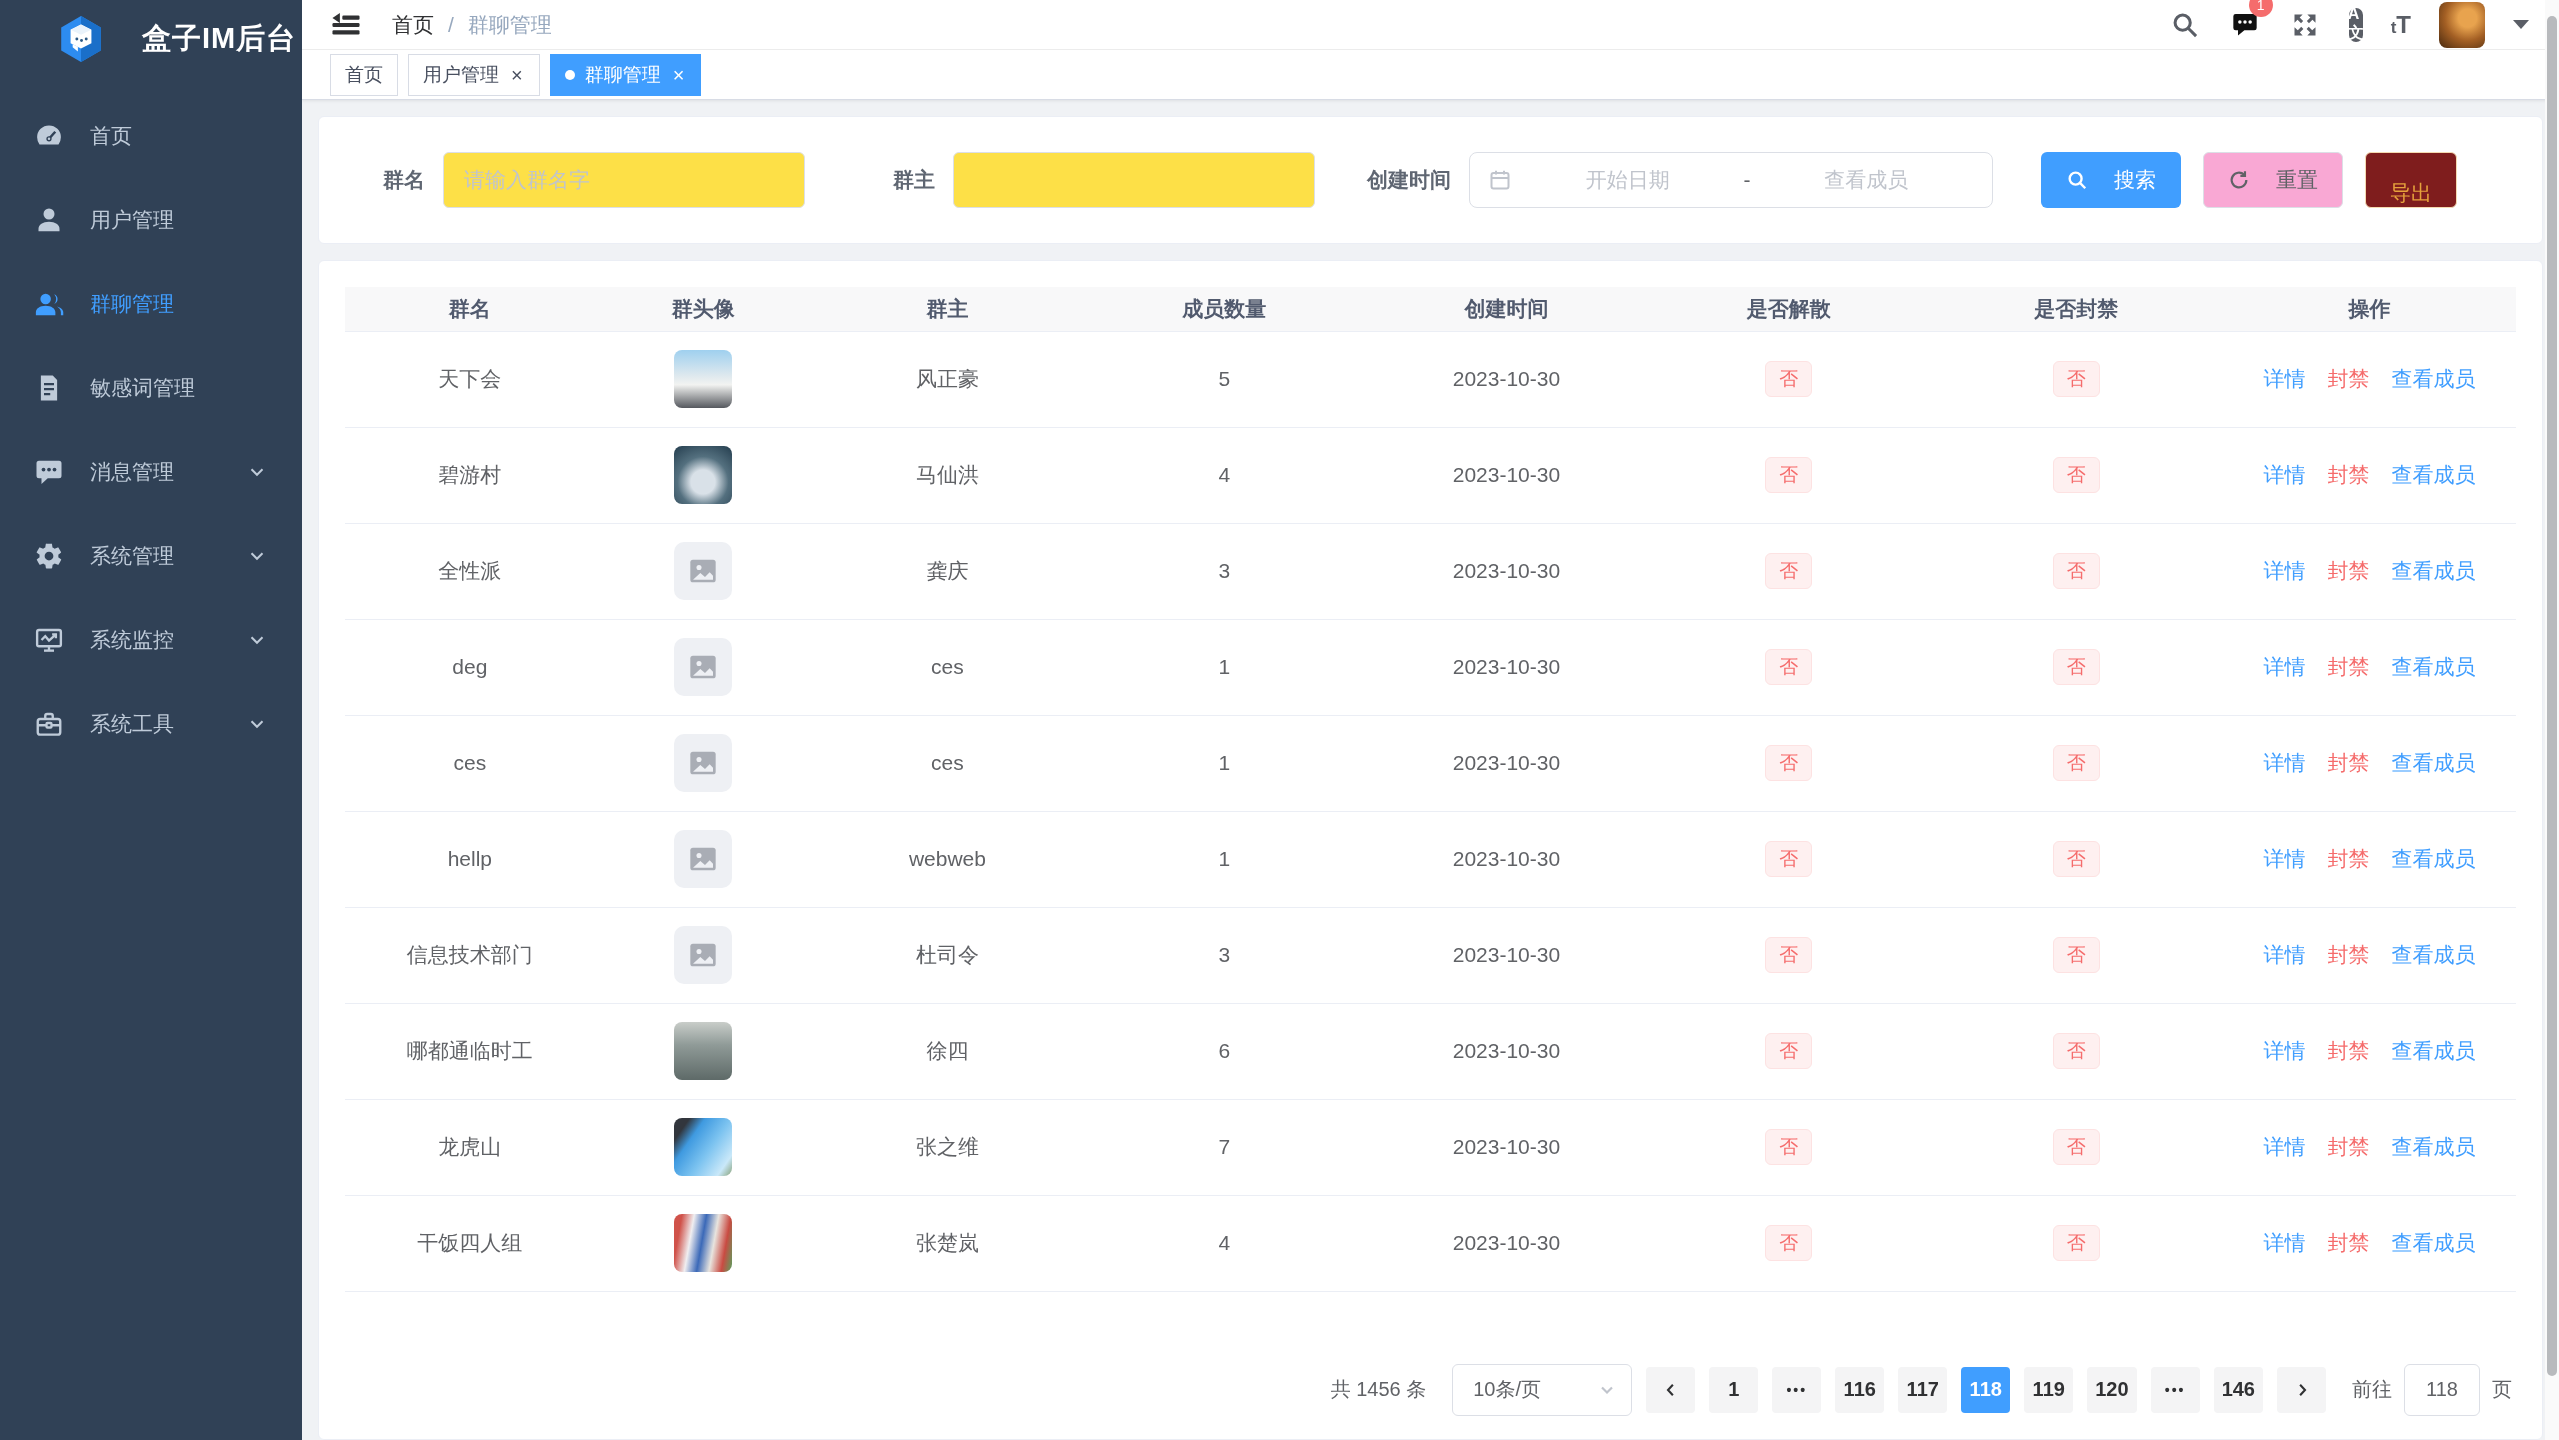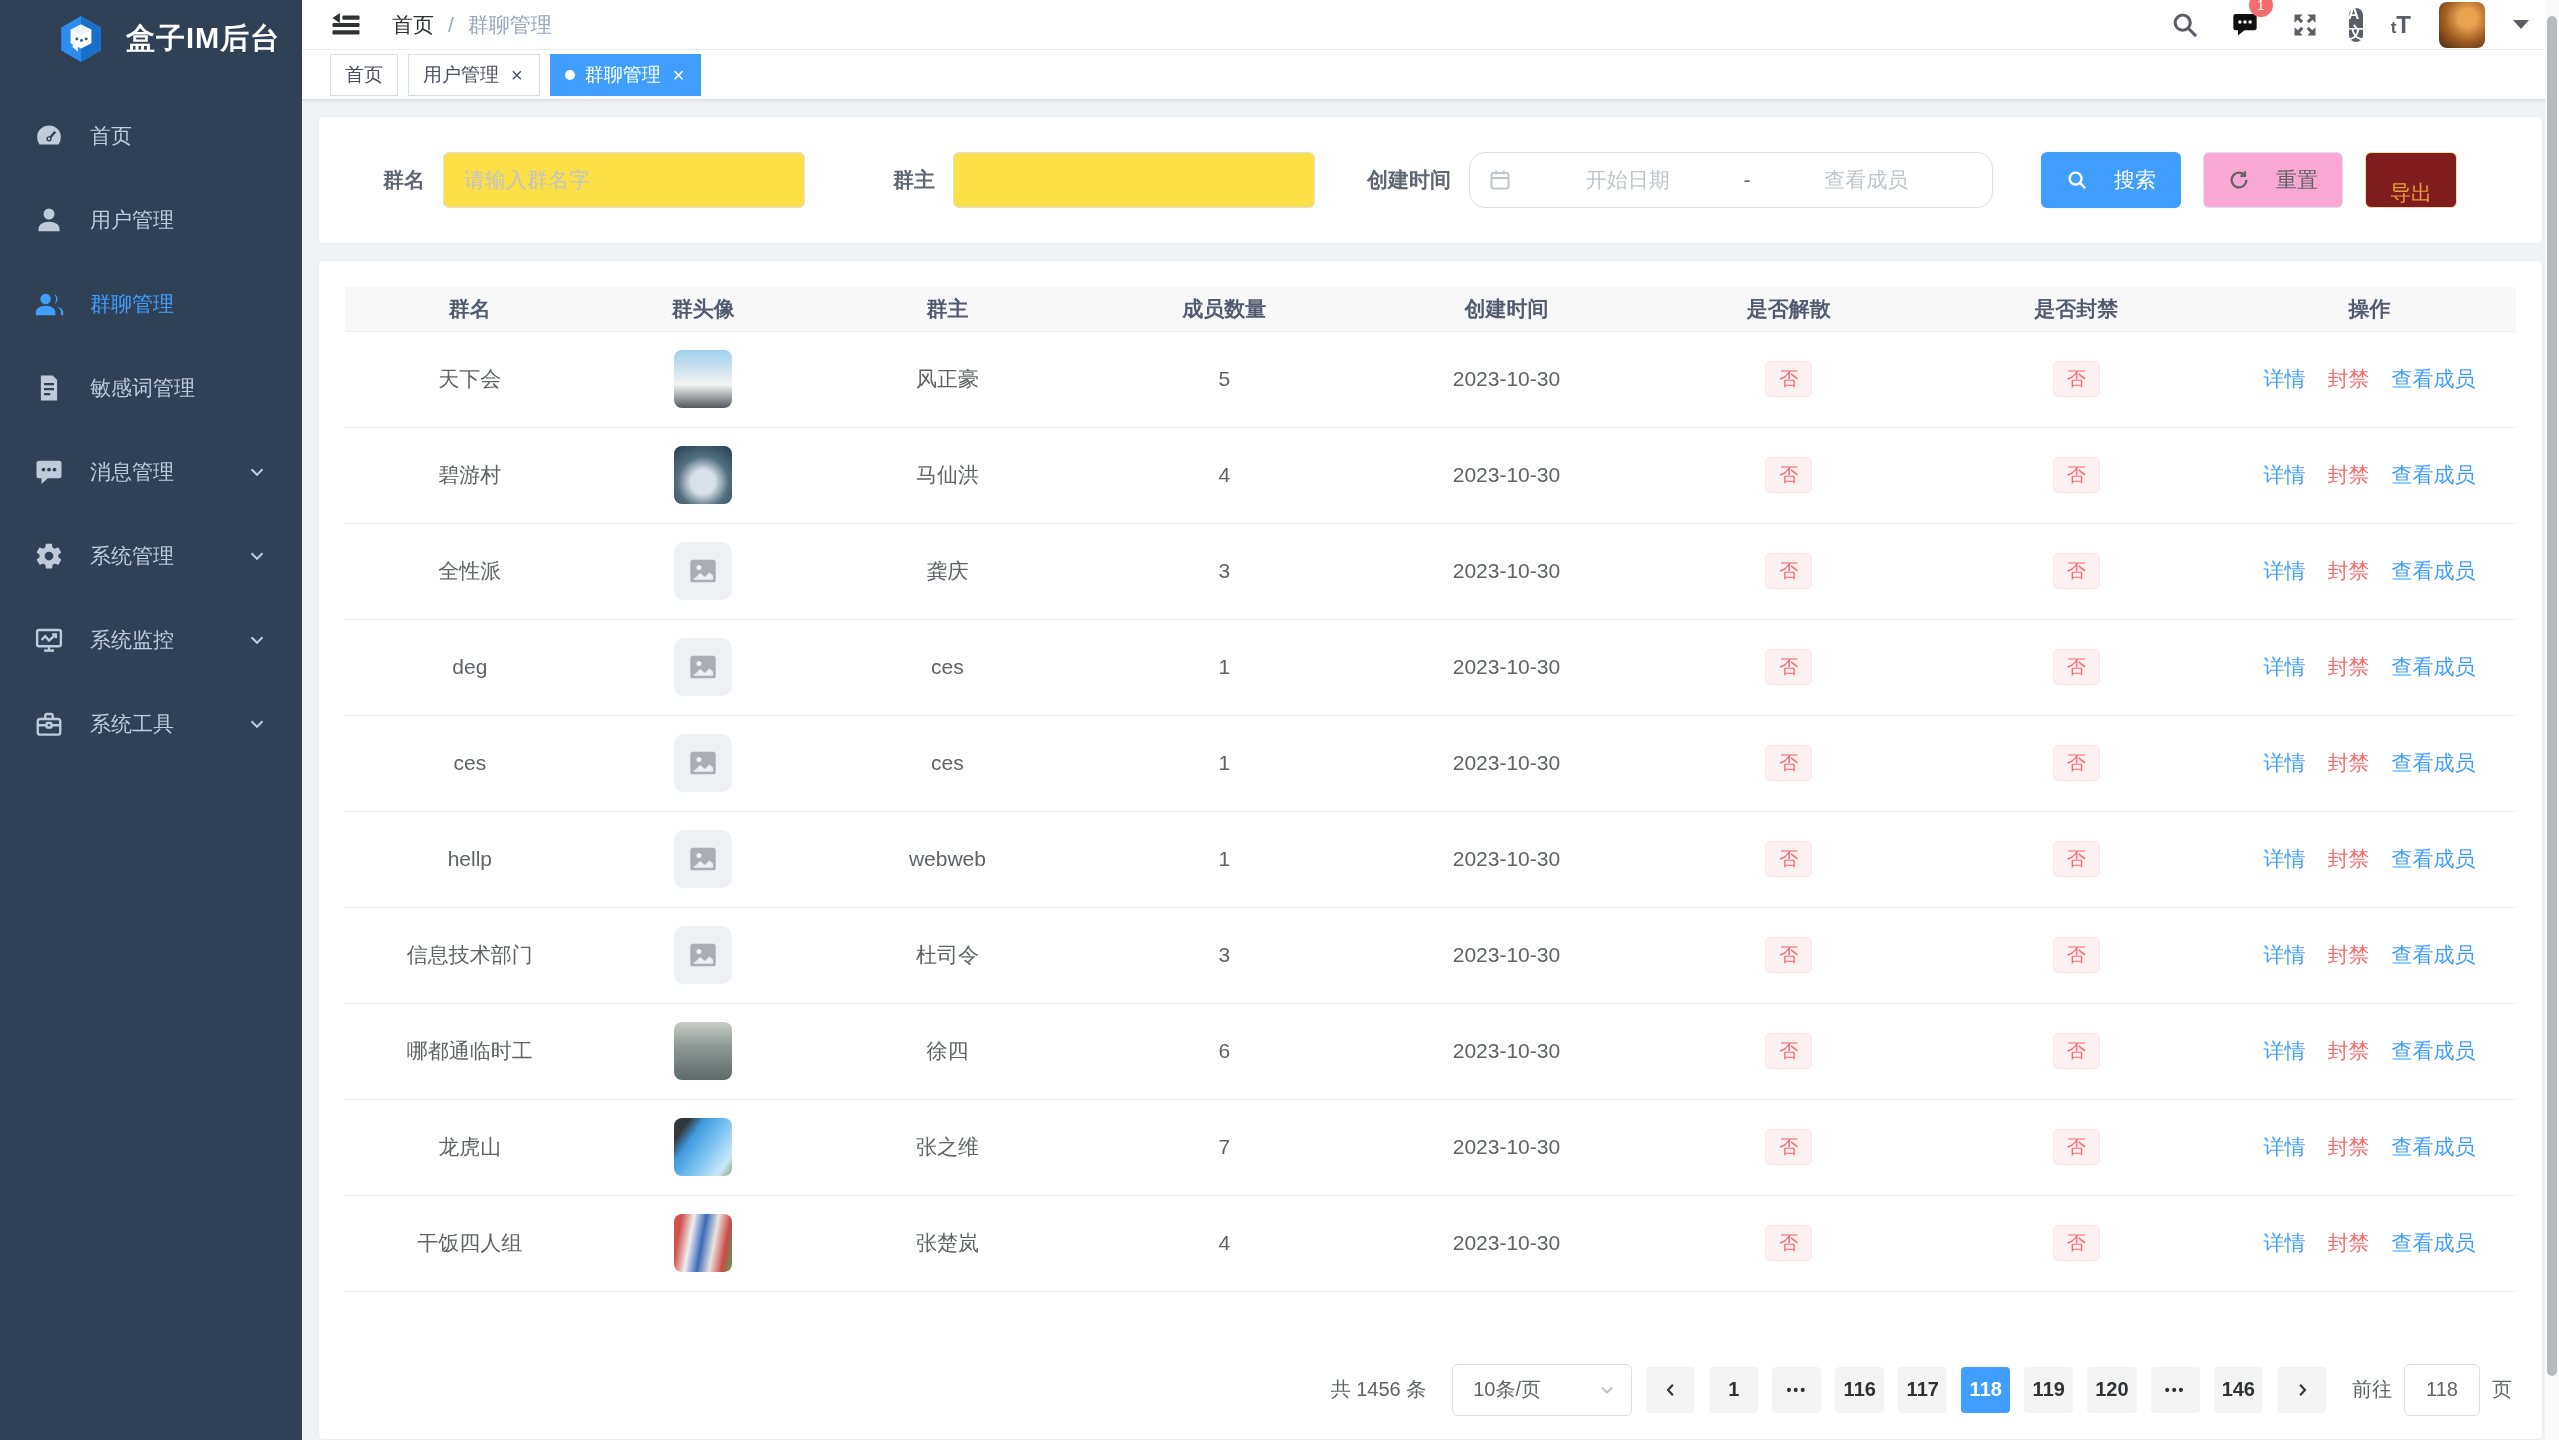--- a/index.html
+++ b/index.html
@@ -6,21 +6,21 @@
   html,body { width:2559px; height:1440px; overflow:hidden; }
   body {
     font-family:"Liberation Sans","DejaVu Sans",sans-serif;
     background:#f0f2f5; color:#606266; position:relative;
   }
   
   .sidebar {
     position:absolute; left:0; top:0; width:302px; height:1440px;
     background:#304156; z-index:5;
   }
-  .logo-row { height:78px; display:flex; align-items:center; padding-left:56px; gap:20px; }
+  .logo-row { height:78px; display:flex; align-items:center; padding-left:56px; gap:36px; }
   .logo-badge { width:50px; height:50px; flex:0 0 auto; }
   .logo-title { color:#fff; font-size:29px; font-weight:bold; letter-spacing:1px; }
   .menu { padding-top:16px; }
   .menu-item {
     height:84px; display:flex; align-items:center; position:relative;
     padding-left:34px; cursor:pointer; color:#bfcbd9; font-size:21px;
   }
   .menu-item .mi-icon { width:30px; height:30px; margin-right:26px; display:flex; align-items:center; }
   .menu-item .mi-icon svg { width:30px; height:30px; }
   .menu-item.active { color:#409eff; }
@@ -74,21 +74,21 @@
   .form-label { font-size:21px; font-weight:bold; color:#5f6672; margin-right:18px; white-space:nowrap; }
   .text-input {
     height:56px; border:1.5px solid #dcdfe6; border-radius:6px; background:#fde047;
     font-size:21px; color:#606266; padding:0 20px; outline:none;
     font-family:"Liberation Sans","DejaVu Sans",sans-serif;
   }
   .text-input::placeholder { color:#c0c4cc; }
   .input-groupname { width:362px; margin-right:88px; }
   .input-owner { width:362px; margin-right:52px; }
   .date-range {
-    width:524px; height:56px; border:1.5px solid #dcdfe6; border-radius:16px; background:#fff;
+    width:524px; height:56px; border:1.5px solid #dcdfe6; border-radius:8px; background:#fff;
     display:flex; align-items:center; padding:0 18px; gap:8px; cursor:pointer;
   }
   .date-range .dr-ph { flex:1; text-align:center; color:#c0c4cc; font-size:21px; }
   .date-range .dr-sep { color:#606266; font-size:21px; }
   .btn {
     height:56px; border-radius:6px; font-size:21px; display:inline-flex; align-items:center;
     justify-content:center; gap:26px; padding:0 24px; cursor:pointer; border:1.5px solid transparent;
     font-family:"Liberation Sans","DejaVu Sans",sans-serif; white-space:nowrap;
   }
   .btn svg { width:22px; height:22px; }

